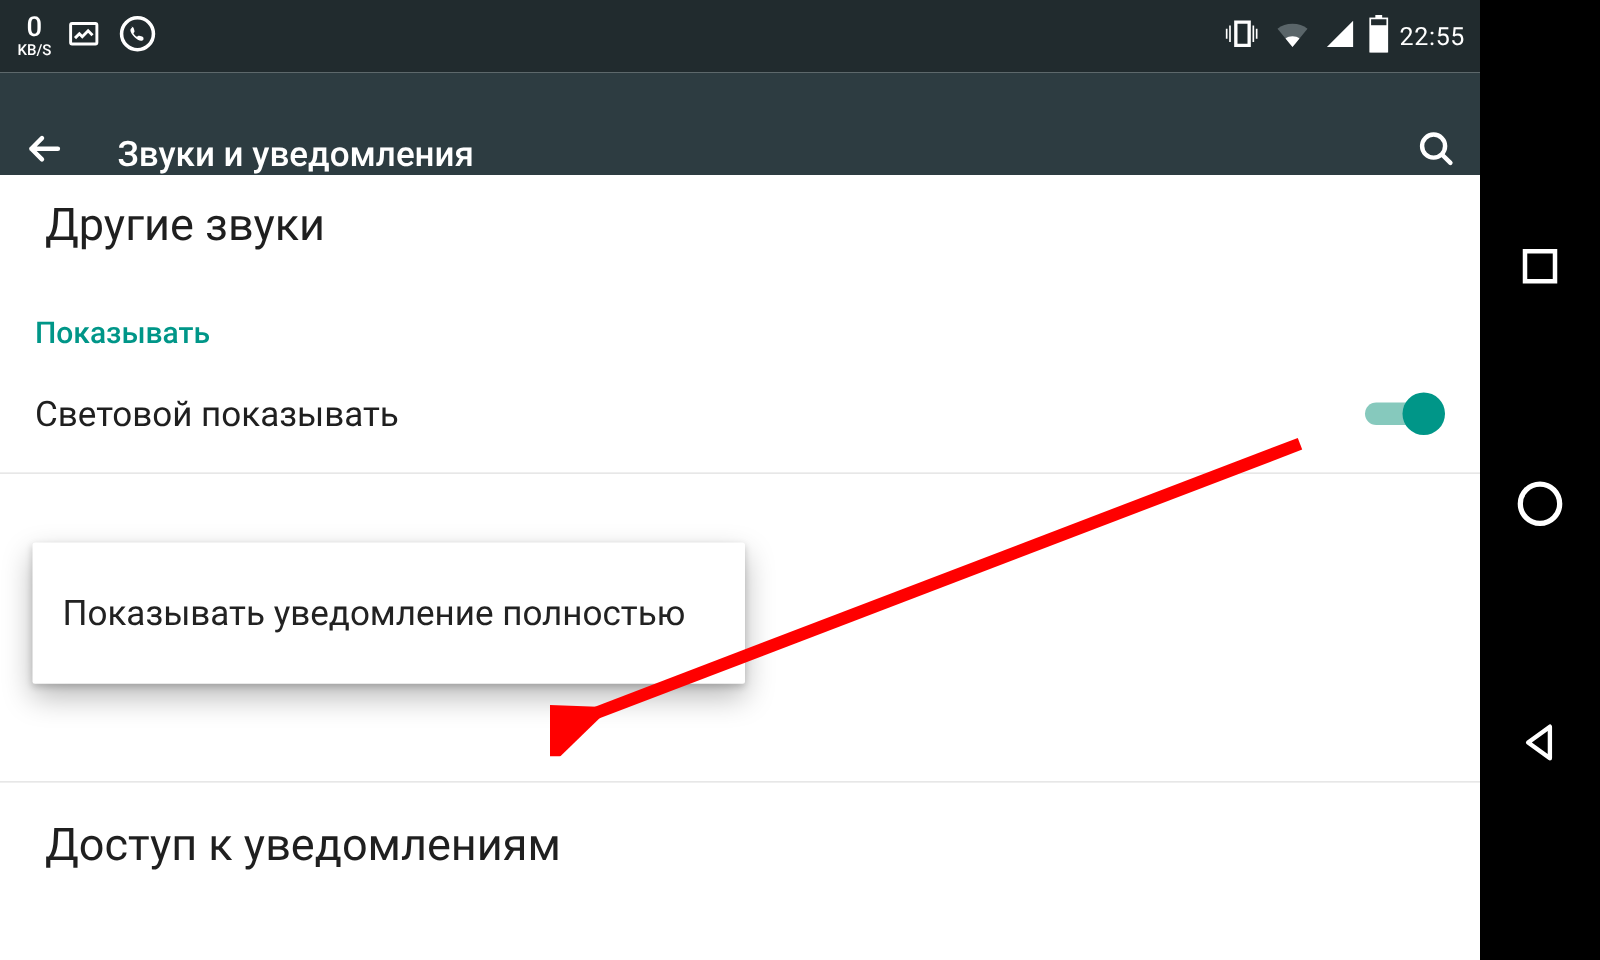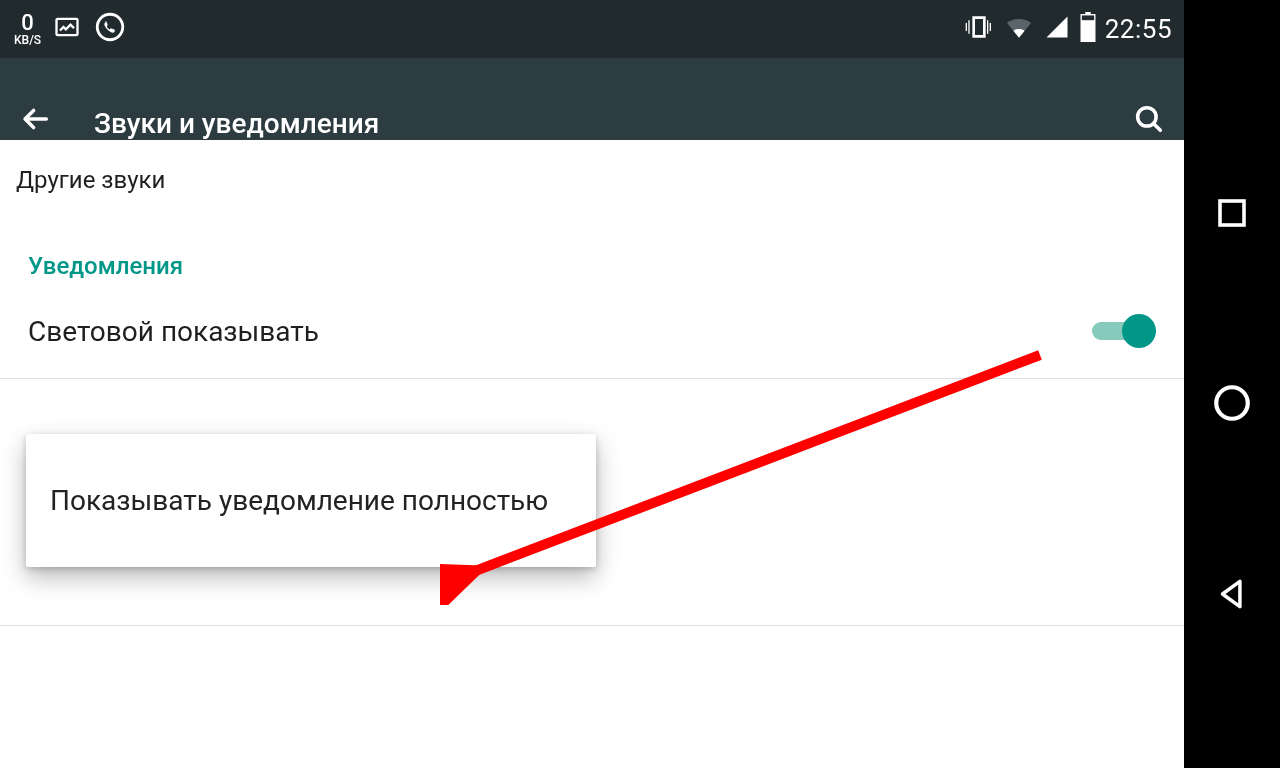--- a/index.html
+++ b/index.html
@@ -60,21 +60,21 @@
       line-height: 1;
     }
     .net-speed .num { font-size: 22px; font-weight: 500; }
     .net-speed .unit { font-size: 12px; font-weight: 500; }
     .status-right {
       margin-left: auto;
       display: flex;
       align-items: center;
       gap: 8px;
     }
-    .time { font-size: 26px; font-weight: 400; letter-spacing: 0.5px; text-align: center; }
+    .time { font-size: 20px; font-weight: 400; letter-spacing: 0.5px; text-align: center; }
 
     
     .appbar {
       height: 82px;
       background: #2d3c41;
       color: #fff;
       display: flex;
       align-items: flex-end;
       padding: 0 18px;
     }
@@ -87,22 +87,22 @@
 
     
     .content {
       background: #fff;
       color: #222;
     }
     .row {
       height: 100px;
       display: flex;
       align-items: center;
-      padding: 0 16px;
-      font-size: 24px;
+      padding: 0 36px;
+      font-size: 36px;
       color: #1f1f1f;
     }
     .row-short { height: 80px; }
     .section-header {
       font-size: 24px;
       color: #009688;
       font-weight: 500;
       padding: 32px 28px 10px 28px;
     }
     .toggle-row {
@@ -144,21 +144,21 @@
 
     
     .popup {
       position: absolute;
       left: 26px;
       top: 434px;
       width: 570px;
       background: #fff;
       box-shadow: 0 10px 24px rgba(0,0,0,0.28), 0 2px 6px rgba(0,0,0,0.18);
       border-radius: 2px;
-      padding: 26px 0;
+      padding: 16px 0;
     }
     .popup-item {
       padding: 24px 24px;
       font-size: 28px;
       color: #222;
     }
 
     
     .arrow {
       position: absolute;
@@ -232,36 +232,39 @@
           <path d="M20 20l-4.5-4.5" stroke="#fff" stroke-width="2.5" stroke-linecap="round"></path>
         </svg>
     </span>
   </div>
 
   <div class="content">
     <div class="row row-short">
       <span>Другие звуки</span>
     </div>
 
-    <div class="section-header">Уведомления</div>
+    <div class="section-header">Показывать</div>
 
     <div class="toggle-row">
       <span>Световой показывать</span>
       <div class="switch">
         <div class="switch-track"></div>
         <div class="switch-thumb"></div>
       </div>
     </div>
 
     <div class="divider"></div>
 
     <div class="spacer"></div>
 
     <div class="divider"></div>
 
+    <div class="row">
+      <span>Доступ к уведомлениям</span>
+    </div>
   </div>
 
 </div>
 
 <div class="popup">
   <div class="popup-item">Показывать уведомление полностью</div>
 </div>
 
 <div class="arrow">
   <svg width="620" height="260" viewBox="0 0 620 260">

